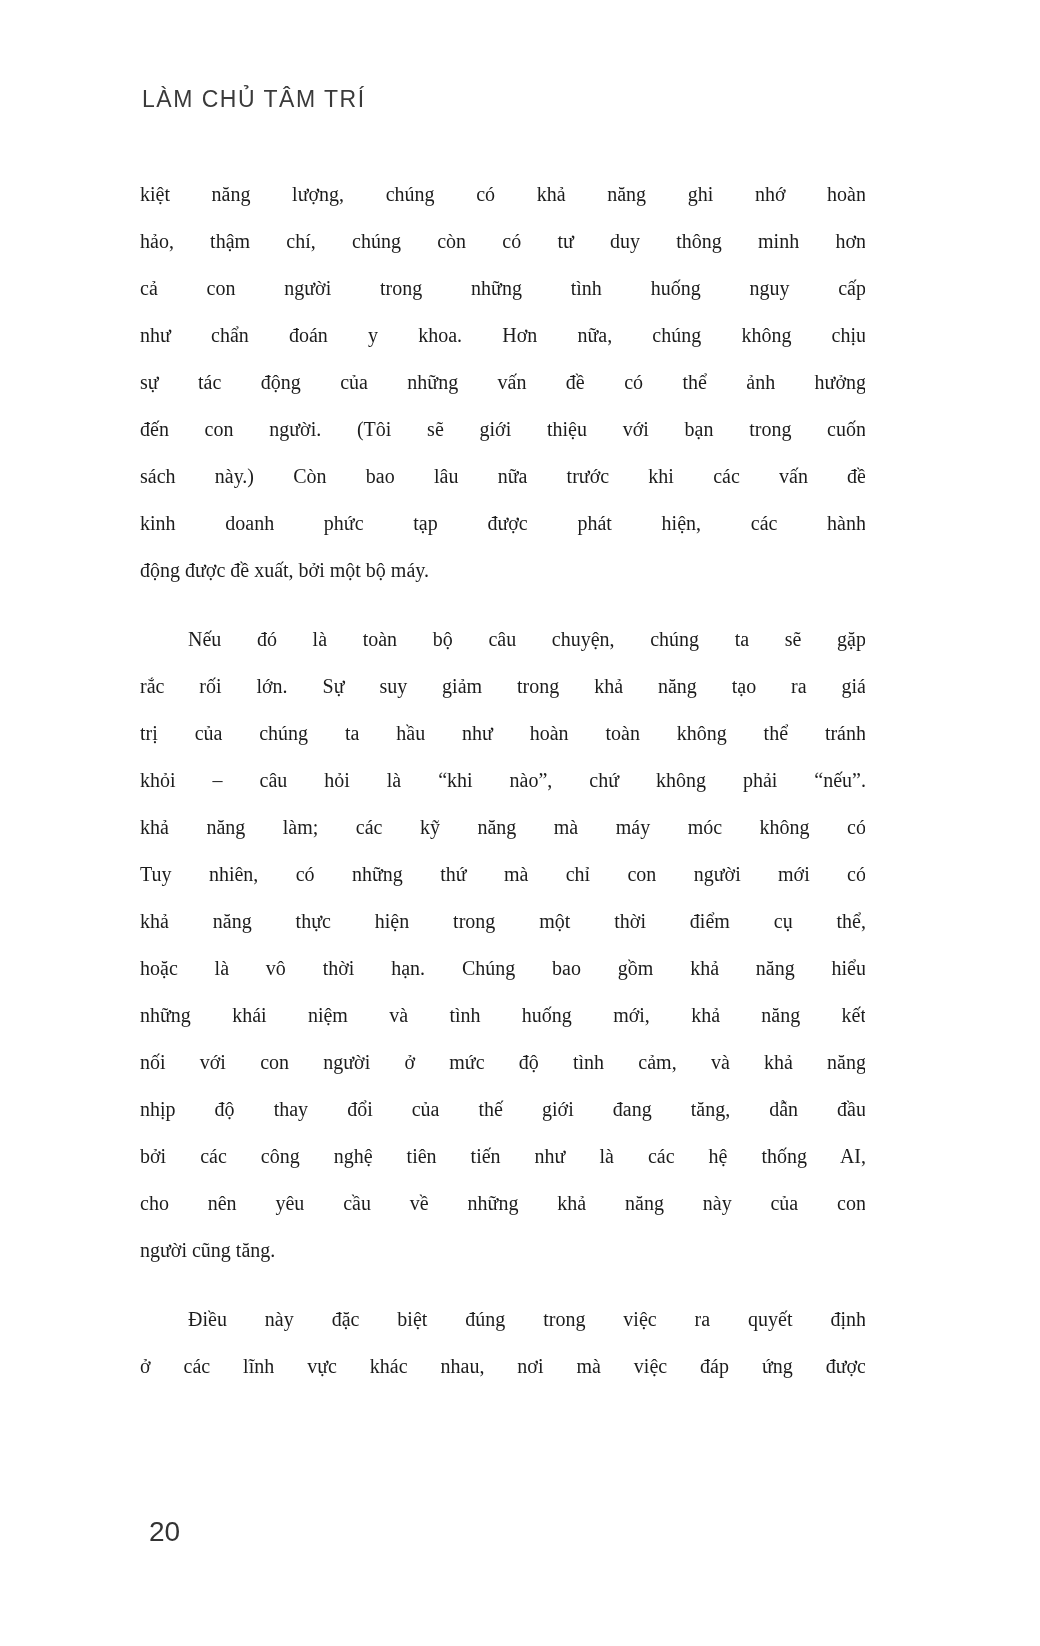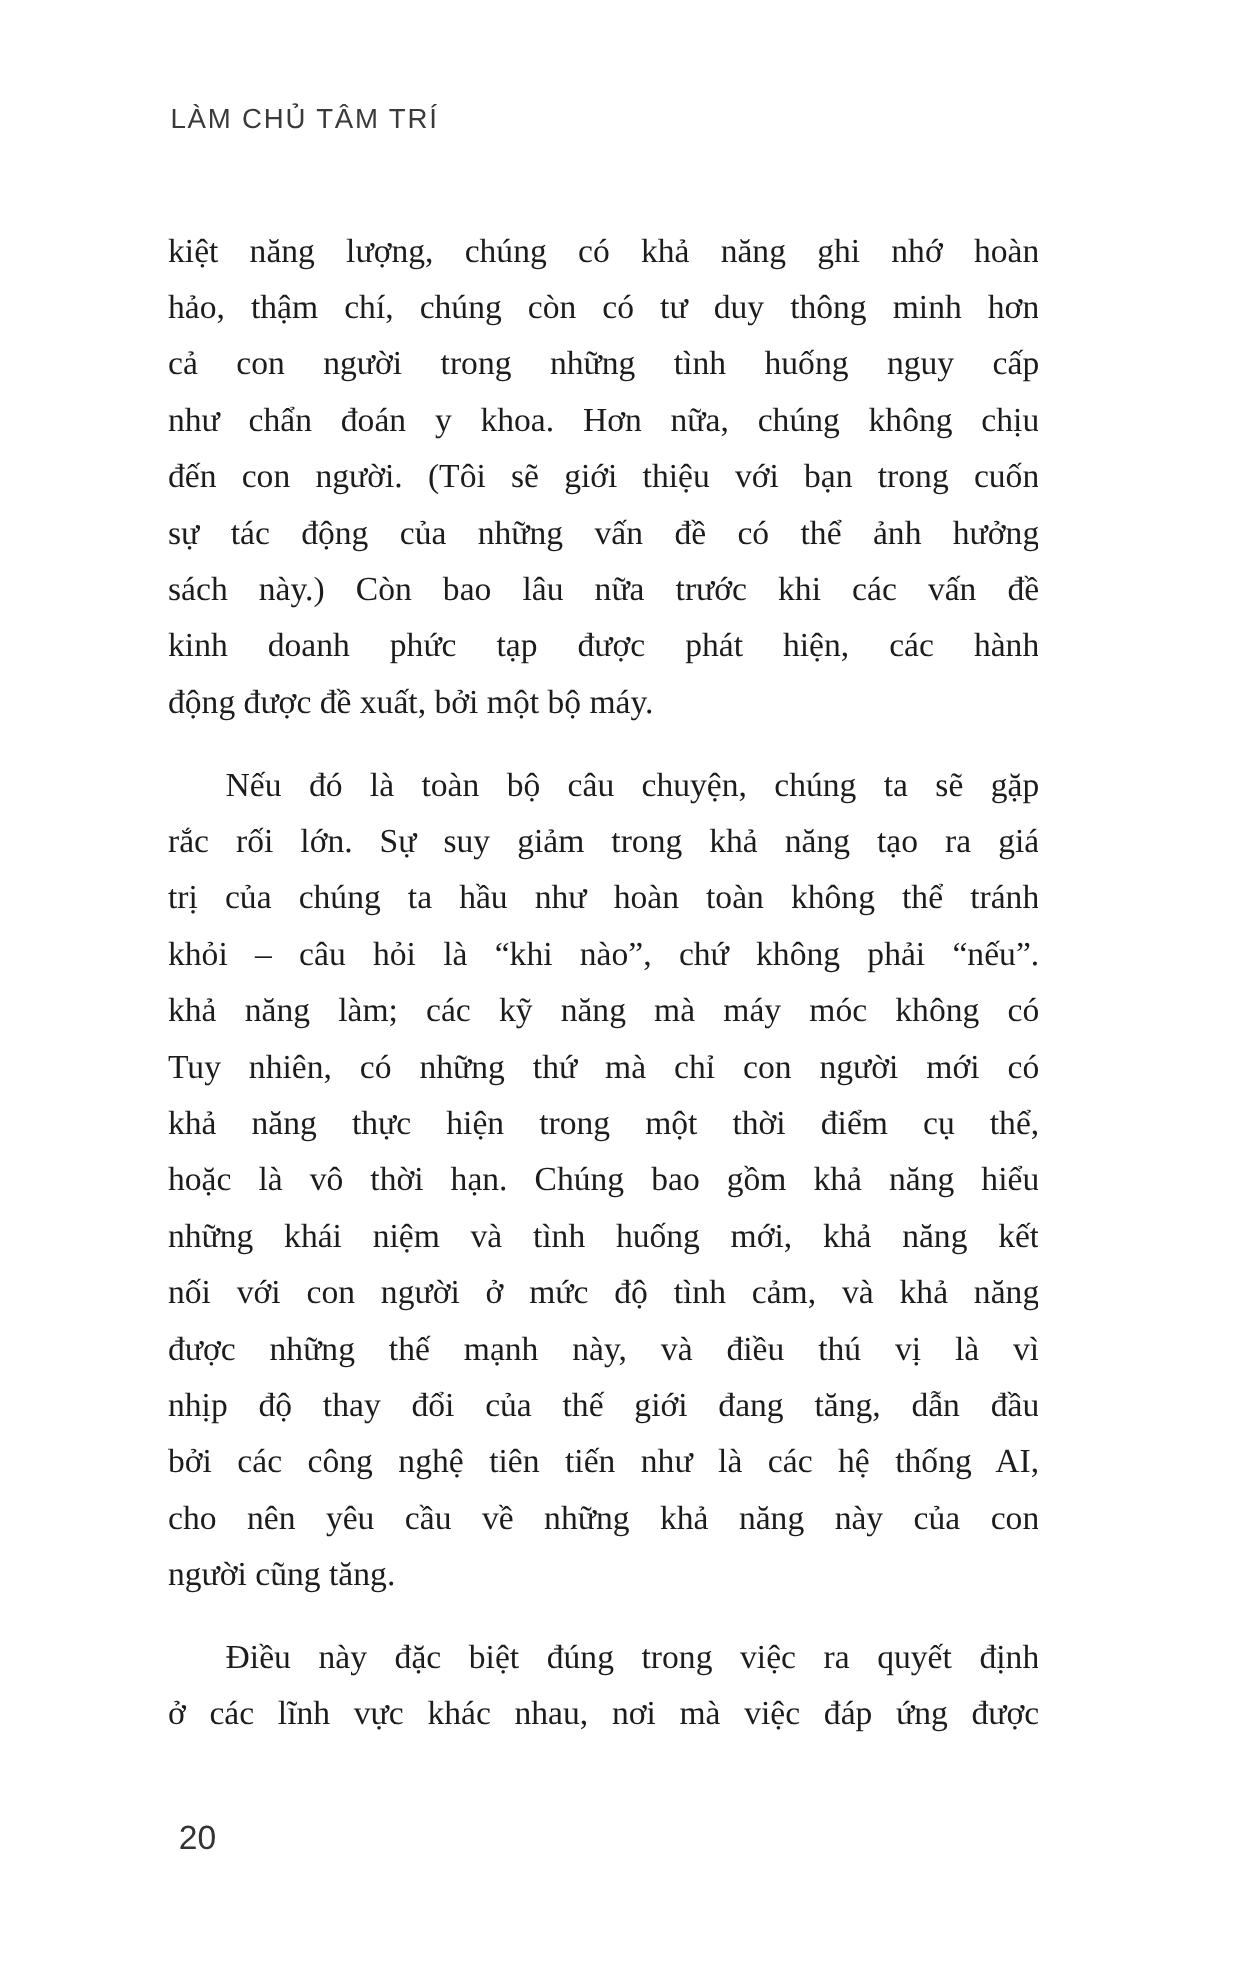--- a/index.html
+++ b/index.html
@@ -24,24 +24,24 @@
     font-size: 23px;
     font-weight: 400;
     letter-spacing: 1.5px;
     color: #3a3a3a;
     font-stretch: condensed;
   }
 
   .text-block {
     position: absolute;
     left: 140px;
-    top: 186px;
+    top: 171px;
     width: 726px;
     font-family: "Liberation Serif", "DejaVu Serif", serif;
-    font-size: 28px;
+    font-size: 20px;
     color: #1c1c1c;
   }
 
   .paragraph + .paragraph {
     margin-top: 22px;
   }
 
   .line {
     height: 47px;
     line-height: 47px;
@@ -76,38 +76,37 @@
 <div class="page">
 
   <div class="running-header">LÀM CHỦ TÂM TRÍ</div>
 
   <div class="text-block">
       <div class="paragraph">
         <div class="line">kiệt năng lượng, chúng có khả năng ghi nhớ hoàn</div>
         <div class="line">hảo, thậm chí, chúng còn có tư duy thông minh hơn</div>
         <div class="line">cả con người trong những tình huống nguy cấp</div>
         <div class="line">như chẩn đoán y khoa. Hơn nữa, chúng không chịu</div>
+        <div class="line">sự tác động của những vấn đề có thể ảnh hưởng</div>
         <div class="line">đến con người. (Tôi sẽ giới thiệu với bạn trong cuốn</div>
-        <div class="line">sự tác động của những vấn đề có thể ảnh hưởng</div>
         <div class="line">sách này.) Còn bao lâu nữa trước khi các vấn đề</div>
         <div class="line">kinh doanh phức tạp được phát hiện, các hành</div>
         <div class="line line-last">động được đề xuất, bởi một bộ máy.</div>
       </div>
       <div class="paragraph">
         <div class="line line-indent">Nếu đó là toàn bộ câu chuyện, chúng ta sẽ gặp</div>
         <div class="line">rắc rối lớn. Sự suy giảm trong khả năng tạo ra giá</div>
         <div class="line">trị của chúng ta hầu như hoàn toàn không thể tránh</div>
         <div class="line">khỏi – câu hỏi là “khi nào”, chứ không phải “nếu”.</div>
         <div class="line">khả năng làm; các kỹ năng mà máy móc không có</div>
         <div class="line">Tuy nhiên, có những thứ mà chỉ con người mới có</div>
         <div class="line">khả năng thực hiện trong một thời điểm cụ thể,</div>
         <div class="line">hoặc là vô thời hạn. Chúng bao gồm khả năng hiểu</div>
         <div class="line">những khái niệm và tình huống mới, khả năng kết</div>
         <div class="line">nối với con người ở mức độ tình cảm, và khả năng</div>
-        <div class="line">được những thế mạnh này, và điều thú vị là vì</div>
         <div class="line">nhịp độ thay đổi của thế giới đang tăng, dẫn đầu</div>
         <div class="line">bởi các công nghệ tiên tiến như là các hệ thống AI,</div>
         <div class="line">cho nên yêu cầu về những khả năng này của con</div>
         <div class="line line-last">người cũng tăng.</div>
       </div>
       <div class="paragraph">
         <div class="line line-indent">Điều này đặc biệt đúng trong việc ra quyết định</div>
         <div class="line">ở các lĩnh vực khác nhau, nơi mà việc đáp ứng được</div>
       </div>
     </div>

